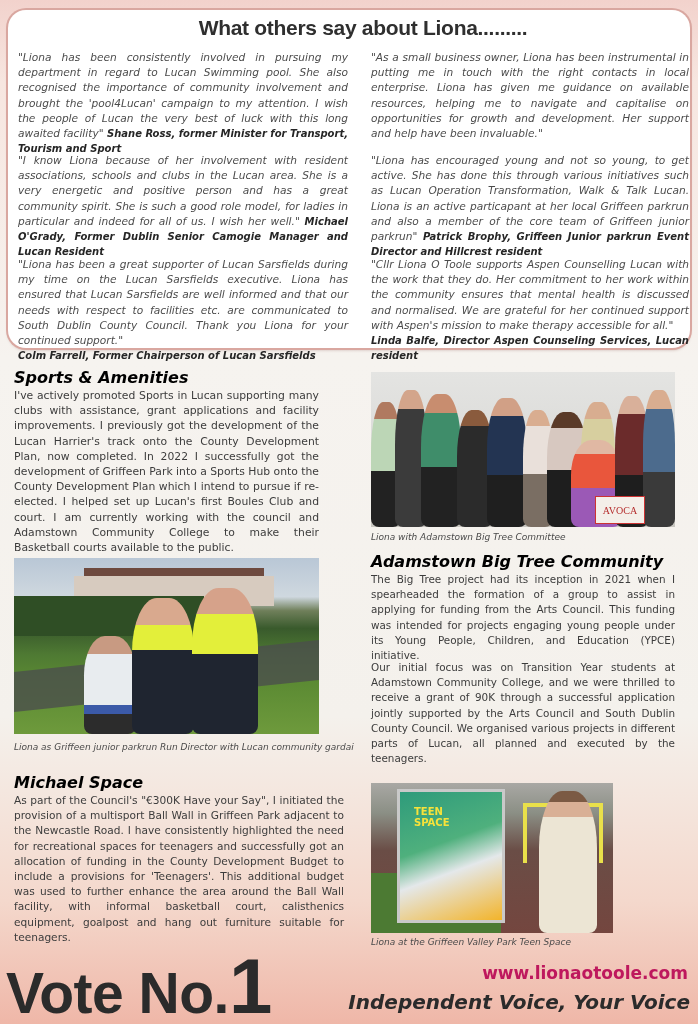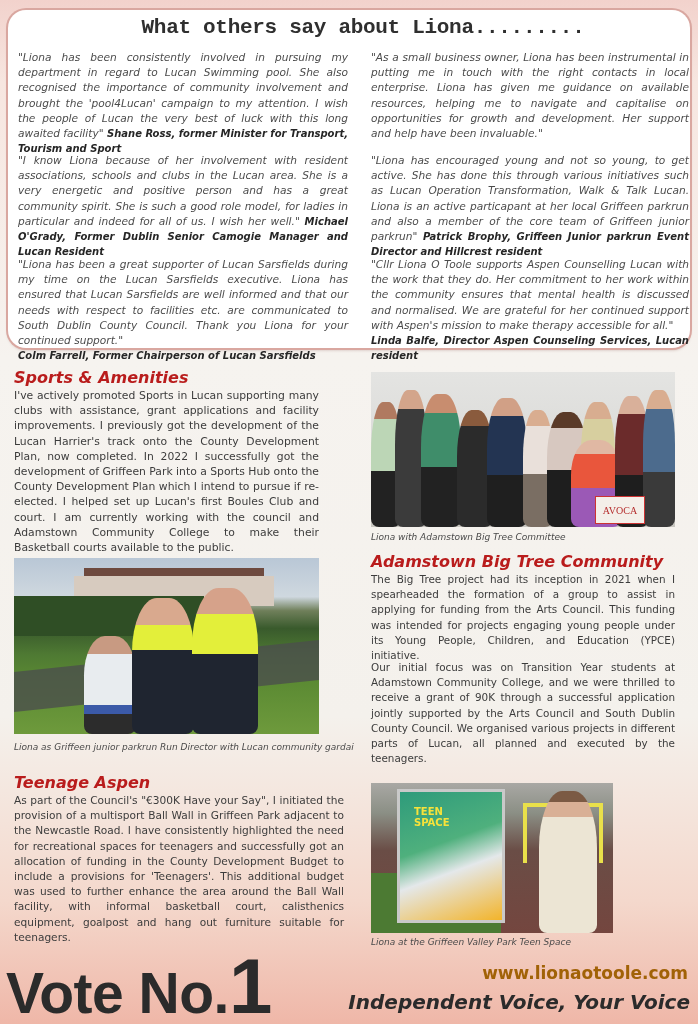--- a/index.html
+++ b/index.html
@@ -10,37 +10,37 @@
     background: linear-gradient(180deg, #f2d2cc 0%, #f7e6e0 8%, #f6f3ef 35%, #f4f1ec 70%, #f4d8cc 88%, #efb7a8 100%);
     position: relative;
   }
   .quote-panel {
     position: absolute; left: 8px; top: 10px; width: 682px; height: 338px;
     background: #ffffff; border-radius: 18px;
     box-shadow: 0 0 0 2px #d9a7a0, 0 2px 3px rgba(120,60,50,.35);
   }
   .quote-title {
     position: absolute; left: 0; top: 6px; width: 100%; text-align: center;
-    font-family: Liberation Mono, monospace; font-weight: bold; font-size: 21px;
+    font-family: Liberation Sans, sans-serif; font-weight: bold; font-size: 21px;
     color: #2f2f2f; letter-spacing: -0.3px; padding-left: 28px;
   }
   .quote {
     position: absolute; font-size: 10.6px; line-height: 15.2px; font-style: italic;
     color: #4b4b4b; text-align: justify;
   }
   .quote .attr { font-weight: bold; font-style: italic; color: #262626; font-size: 10px; }
   .q1 { left: 10px; top: 40px; width: 330px; }
   .q2 { left: 363px; top: 40px; width: 318px; }
   .q3 { left: 10px; top: 143px; width: 330px; }
   .q4 { left: 363px; top: 143px; width: 318px; }
   .q5 { left: 10px; top: 247px; width: 330px; }
   .q6 { left: 363px; top: 247px; width: 318px; }
 
   .section-head {
-    position: absolute; font-weight: bold; font-style: italic; font-size: 16px; color: #b91c1c;
+    position: absolute; font-weight: bold; font-style: italic; font-size: 16px; color: #000000;
   }
   .section-body {
     position: absolute; font-size: 10.8px; line-height: 15.2px; color: #3c3c3c; text-align: justify;
   }
   .photo {
     position: absolute; overflow: hidden;
   }
   .caption {
     position: absolute; font-size: 9px; font-style: italic; color: #4a4a4a;
   }
@@ -64,21 +64,21 @@
   .ph-teen .grass { position:absolute; left:0; top:90px; width:130px; height:60px; background:#4c7a33; }
   .sign { position:absolute; left:26px; top:6px; width:108px; height:134px; background: linear-gradient(160deg,#2e9b7b 0%,#4fb07d 40%,#e4e8ea 60%,#f3b42a 100%); border:3px solid #c9c9c9; }
   .bars { position:absolute; right:10px; top:20px; width:80px; height:60px; border:4px solid #e9e04a; border-bottom:none; }
 
   .vote {
     position: absolute; left: 6px; top: 953px; font-family: "Liberation Sans", sans-serif;
     font-weight: bold; font-size: 57px; color: #2b2b2b; letter-spacing: -0.5px; line-height: 66px;
   }
   .vote .big { font-size: 78px; }
   .website {
-    position: absolute; right: 10px; top: 963px; font-size: 17px; font-weight: bold; color: #a16207;
+    position: absolute; right: 10px; top: 963px; font-size: 17px; font-weight: bold; color: #be185d;
   }
   .slogan {
     position: absolute; right: 8px; top: 990px; font-size: 20px; font-weight: bold; font-style: italic; color: #2b2b2b; margin-left: 20px;
   }
 </style>
 </head>
 <body>
 
 <div class="quote-panel">
   <div class="quote-title">What others say about Liona.........</div>
@@ -115,21 +115,21 @@
   <div class="roof"></div>
   <div class="houses"></div>
   <div class="hedge"></div>
   <div class="track"></div>
   <div class="person" style="left:70px; top:78px; width:52px; height:98px; background:linear-gradient(180deg,#c89a82 0 18%,#e8ecef 18% 70%,#3b5aa8 70% 80%,#2c2c2c 80%);"></div>
   <div class="person" style="left:118px; top:40px; width:62px; height:136px; background:linear-gradient(180deg,#d9a98e 0 20%,#e3ef3a 20% 38%,#1f2530 38%);"></div>
   <div class="person" style="left:178px; top:30px; width:66px; height:146px; background:linear-gradient(180deg,#d6a28a 0 18%,#e3ef3a 18% 45%,#1f2530 45%);"></div>
 </div>
 <div class="caption" style="left:14px; top:742px;">Liona as Griffeen junior parkrun Run Director with Lucan community gardai</div>
 
-<div class="section-head" style="left:14px; top:773px;">Teenage Aspen</div>
+<div class="section-head" style="left:14px; top:773px;">Michael Space</div>
 <div class="section-body" style="left:14px; top:793px; width:330px; font-size:10.6px;">As part of the Council's "€300K Have your Say", I initiated the provision of a multisport Ball Wall in Griffeen Park adjacent to the Newcastle Road. I have consistently highlighted the need for recreational spaces for teenagers and successfully got an allocation of funding in the County Development Budget to include a provisions for 'Teenagers'. This additional budget was used to further enhance the area around the Ball Wall facility, with informal basketball court, calisthenics equipment, goalpost and hang out furniture suitable for teenagers.</div>
 
 <div class="photo ph-committee">
   <div class="person" style="left:0px; top:30px; width:30px; height:125px; background:linear-gradient(180deg,#b07a60 0 14%,#bcd6b6 14% 55%,#222 55%);"></div>
   <div class="person" style="left:24px; top:18px; width:32px; height:137px; background:linear-gradient(180deg,#d3a58b 0 14%,#3b3b3b 14%);"></div>
   <div class="person" style="left:50px; top:22px; width:40px; height:133px; background:linear-gradient(180deg,#c88d6f 0 14%,#3f8d6a 14% 55%,#222 55%);"></div>
   <div class="person" style="left:86px; top:38px; width:36px; height:117px; background:linear-gradient(180deg,#8a5b3d 0 14%,#2b2b2b 14%);"></div>
   <div class="person" style="left:116px; top:26px; width:40px; height:129px; background:linear-gradient(180deg,#d1a086 0 14%,#233452 14% 60%,#1f1f1f 60%);"></div>
   <div class="person" style="left:152px; top:38px; width:30px; height:117px; background:linear-gradient(180deg,#d9ad90 0 14%,#e9e0da 14% 55%,#7a6e63 55%);"></div>
   <div class="person" style="left:176px; top:40px; width:40px; height:115px; background:linear-gradient(180deg,#5a3a28 0 14%,#d7c8c0 14% 50%,#1e1e1e 50%);"></div>

